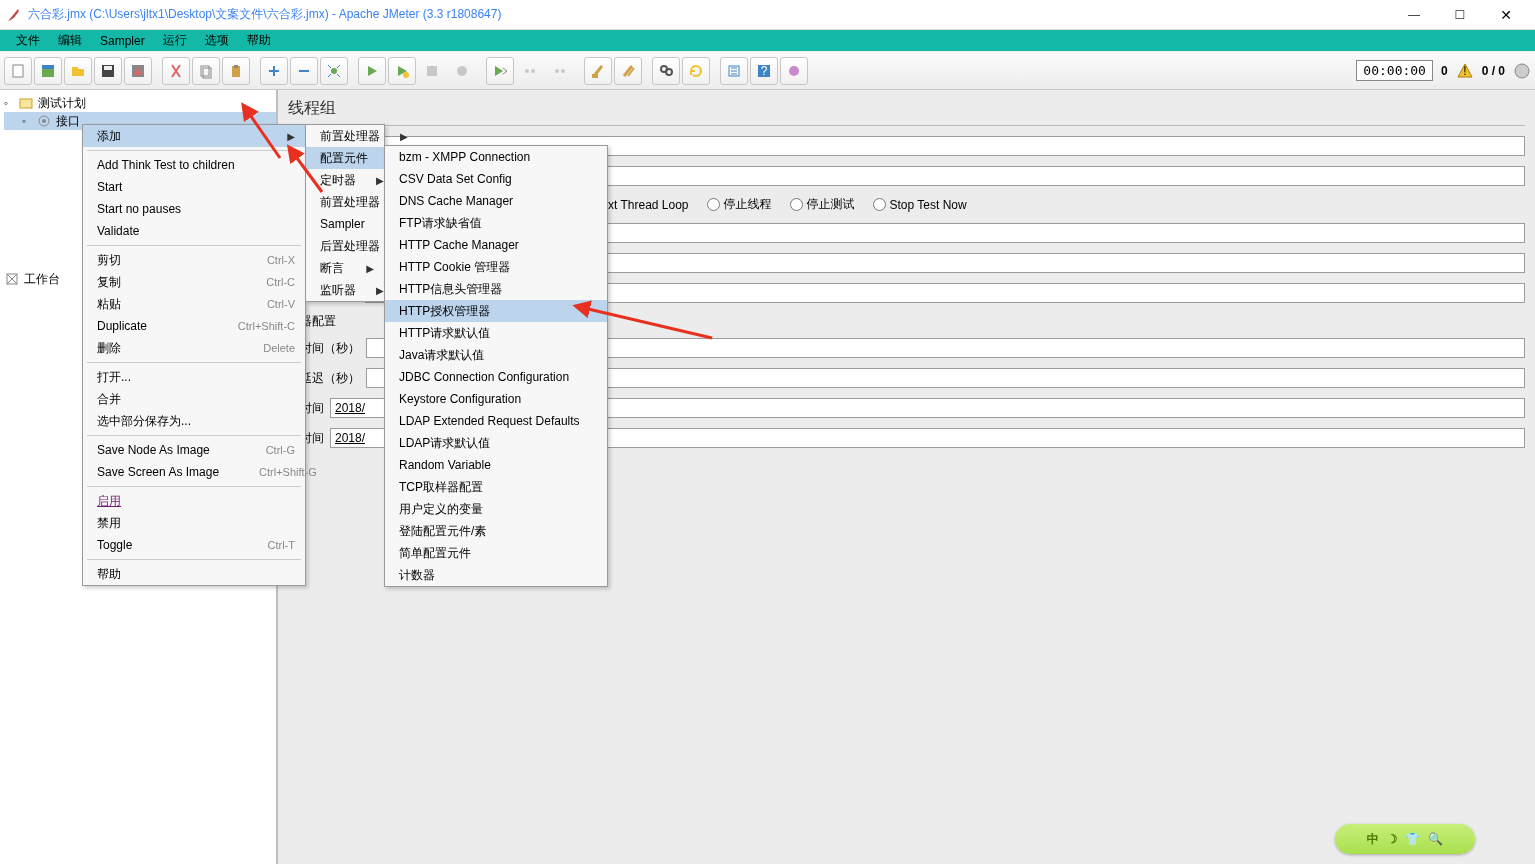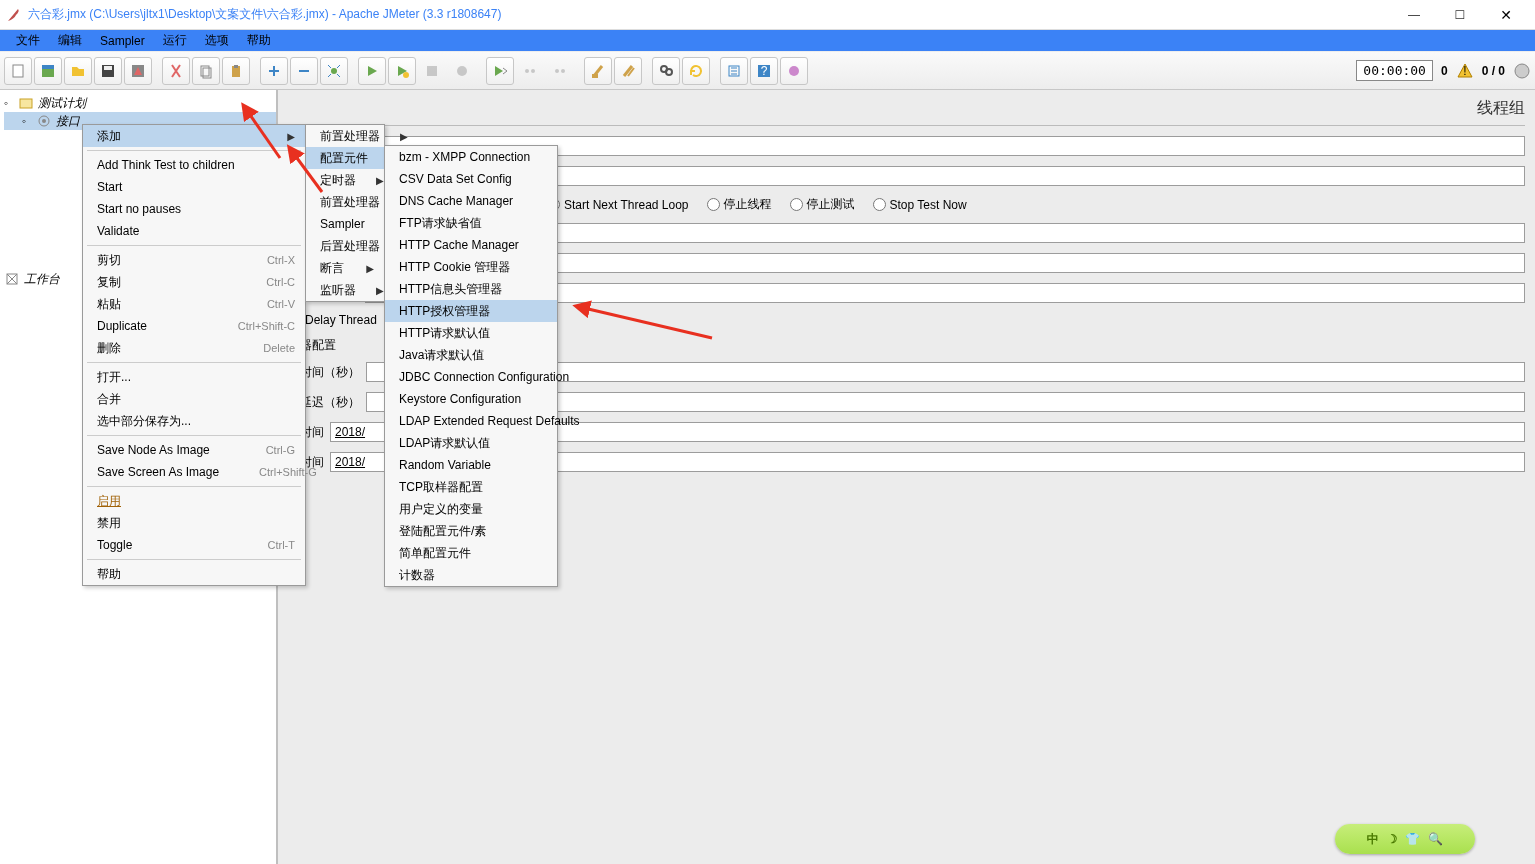--- a/index.html
+++ b/index.html
@@ -4,58 +4,58 @@
 <style>
 * { box-sizing: border-box; margin: 0; padding: 0; font-family: "Microsoft YaHei", Arial, sans-serif; font-size: 12px; }
 body { background: #fff; width: 1535px; height: 864px; overflow: hidden; position: relative; }
 
 .titlebar { height: 30px; background: #fff; display: flex; align-items: center; padding: 0 6px; border-bottom: 1px solid #ddd; }
 .titlebar .feather { width: 16px; height: 16px; margin-right: 6px; }
 .titlebar .title { flex: 1; color: #3b82f6; }
 .titlebar .winbtn { width: 46px; height: 30px; display: flex; align-items: center; justify-content: center; color: #333; }
 .titlebar .winbtn.close { color: #000; font-size: 14px; }
 
-.menubar { height: 22px; display: flex; align-items: center; padding: 0 8px; gap: 2px; background: #3b82f6; border-bottom: 1px solid #eee;}
+.menubar { height: 22px; display: flex; align-items: center; padding: 0 8px; gap: 2px; background: #14b8a6; border-bottom: 1px solid #eee;}
 .menubar .mitem { padding: 2px 8px; color: #000; }
 
 .toolbar { height: 38px; background: linear-gradient(#fafafa,#ededed); border-bottom: 1px solid #c7c7c7; display: flex; align-items: center; padding: 0 4px; gap: 2px; }
 .toolbar .tbtn { width: 28px; height: 28px; border: 1px solid transparent; border-radius: 3px; display: flex; align-items: center; justify-content: center; background: transparent; }
 .toolbar .tbtn:not(.disabled) { border-color: #c7c7c7; background: linear-gradient(#fff,#f0f0f0); }
 .toolbar .tbtn.disabled { opacity: .4; }
 .toolbar .sep { width: 6px; }
 .toolbar .spacer { flex: 1; }
 .toolbar .timer { border: 1px solid #888; padding: 2px 6px; background: #fff; font-family: monospace; font-size: 13px; }
 .toolbar .statnum { padding: 0 6px; font-weight: bold; }
 .toolbar .warn { width: 18px; height: 18px; }
 
 .workarea { display: flex; height: calc(100% - 90px); }
 .tree-panel { width: 278px; border-right: 2px solid #bfbfbf; background: #fff; padding: 4px 0 4px 4px; position: relative; }
 .tree-row { display: flex; align-items: center; height: 18px; padding-left: 0; }
 .tree-row .twisty { width: 14px; display: inline-block; }
 .tree-row .icon { width: 16px; height: 16px; margin-right: 4px; display: inline-flex; align-items: center; justify-content: center;}
-.tree-row .label { white-space: nowrap; font-style: italic; }
+.tree-row .label { white-space: nowrap; }
 .tree-row.selected { background: #bcd5ed; }
 .indent1 { padding-left: 18px; }
 
 .main-panel { flex: 1; background: #ececec; padding: 8px 10px; position: relative; }
-.main-panel .panel-title { font-size: 16px; color: #333; border-bottom: 1px solid #bbb; padding-bottom: 6px; margin-bottom: 10px; text-align: right; }
+.main-panel .panel-title { font-size: 16px; color: #333; border-bottom: 1px solid #bbb; padding-bottom: 6px; margin-bottom: 10px; }
 .field-row { display: flex; align-items: center; margin-bottom: 10px; }
 .field-row input[type=text] { flex: 1; border: 1px solid #9c9c9c; background: #fff; height: 20px; padding: 0 4px; }
 .radios { display: flex; gap: 18px; margin: 6px 0 10px 0; padding-left: 200px;}
 .radios label { display: inline-flex; align-items: center; gap: 4px; }
 .sublabel { color: #000; margin-right: 6px; }
 .timefield { width: 60px; border: 1px solid #9c9c9c; background: #fff; height: 20px; padding: 0 4px; text-decoration: underline; }
 .chk { display: inline-flex; align-items: center; gap: 4px; }
 
 
 .menu { position: absolute; background: #f7f7f7; border: 1px solid #9a9a9a; box-shadow: 2px 2px 4px rgba(0,0,0,.2); z-index: 100; }
 .menu .mi { display: flex; align-items: center; justify-content: space-between; padding: 3px 10px 3px 14px; white-space: nowrap; height: 22px; color: #000; }
 .menu .mi .shortcut { color: #888; font-size: 11px; margin-left: 40px; }
 .menu .mi.highlight { background: #bcd5ed; }
-.menu .mi.disabled { color: #a16207; text-decoration: underline; }
+.menu .mi.disabled { color: #701a75; text-decoration: underline; }
 .menu .mi .arrow { margin-left: 20px; color: #333; font-size: 10px; }
 .menu .divider { height: 1px; background: #ccc; margin: 3px 4px; }
 
 
 .arrow-svg { position: absolute; z-index: 200; }
 
 .ime { position: absolute; right: 60px; bottom: 10px; width: 140px; height: 30px; border-radius: 15px; background: linear-gradient(#c7ee7a,#a9e04e); display: flex; align-items: center; justify-content: center; gap: 8px; color: #4a7a00; font-weight: bold; box-shadow: 0 1px 3px rgba(0,0,0,.3);}
 
 </style>
 </head>
@@ -312,26 +312,20 @@
         <input type="text" style="">
       </div>
     <div class="field-row">
       <span class="sublabel">环次数</span>
       <span class="chk">
           <input type="checkbox" style="">
           <span>永</span>
         </span>
       <input type="text" style="margin-left: 6px;">
     </div>
-    <div class="field-row">
-      <span class="chk">
-          <input type="checkbox" style="">
-          <span>Delay Thread</span>
-        </span>
-    </div>
     <div style="margin-top:10px; color:#000">度器配置</div>
     <div class="field-row" style="margin-top:8px">
         <span class="sublabel">续时间（秒）</span>
         <input type="text" style="">
       </div>
     <div class="field-row">
         <span class="sublabel">动延迟（秒）</span>
         <input type="text" style="">
       </div>
     <div class="field-row">
@@ -458,21 +452,21 @@
     <div class="mi">
       <span>断言</span>
       <span class="arrow">▶</span>
     </div>
     <div class="mi">
       <span>监听器</span>
       <span class="arrow">▶</span>
     </div>
   </div>
 
-<div class="menu" id="sub2" style="left:384px; top:145px; width:174px;">
+<div class="menu" id="sub2" style="left:384px; top:145px; width:224px;">
     <div class="mi">bzm - XMPP Connection</div>
     <div class="mi">CSV Data Set Config</div>
     <div class="mi">DNS Cache Manager</div>
     <div class="mi">FTP请求缺省值</div>
     <div class="mi">HTTP Cache Manager</div>
     <div class="mi">HTTP Cookie 管理器</div>
     <div class="mi">HTTP信息头管理器</div>
     <div class="mi highlight">HTTP授权管理器</div>
     <div class="mi">HTTP请求默认值</div>
     <div class="mi">Java请求默认值</div>

